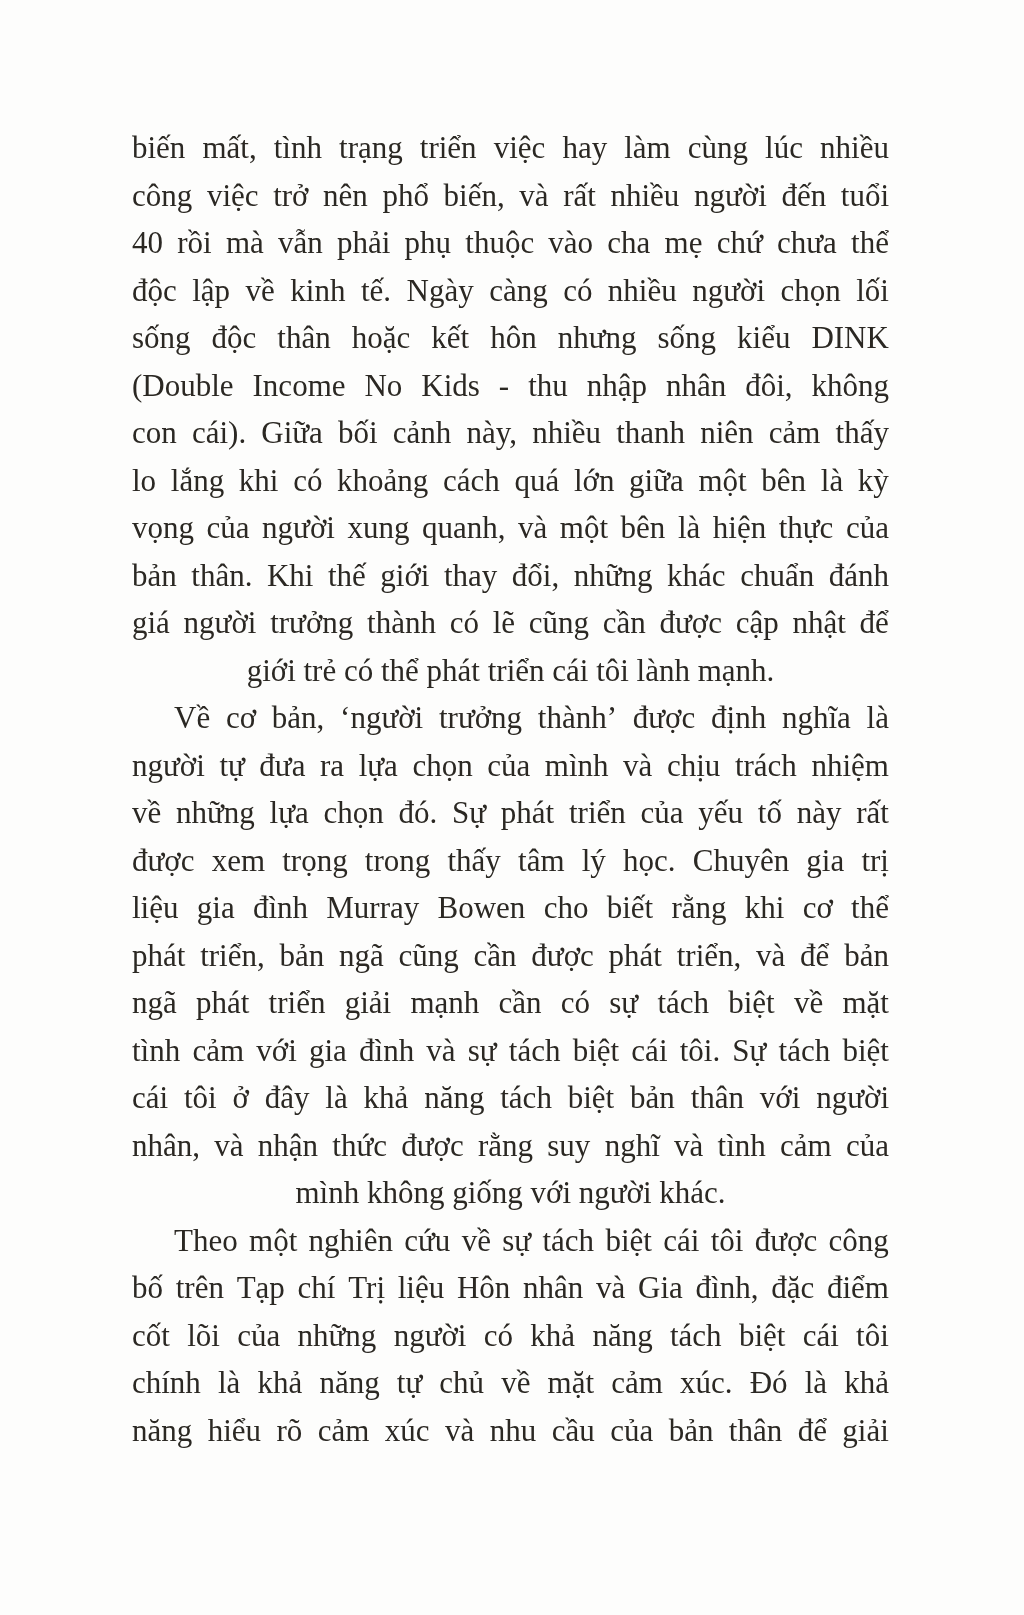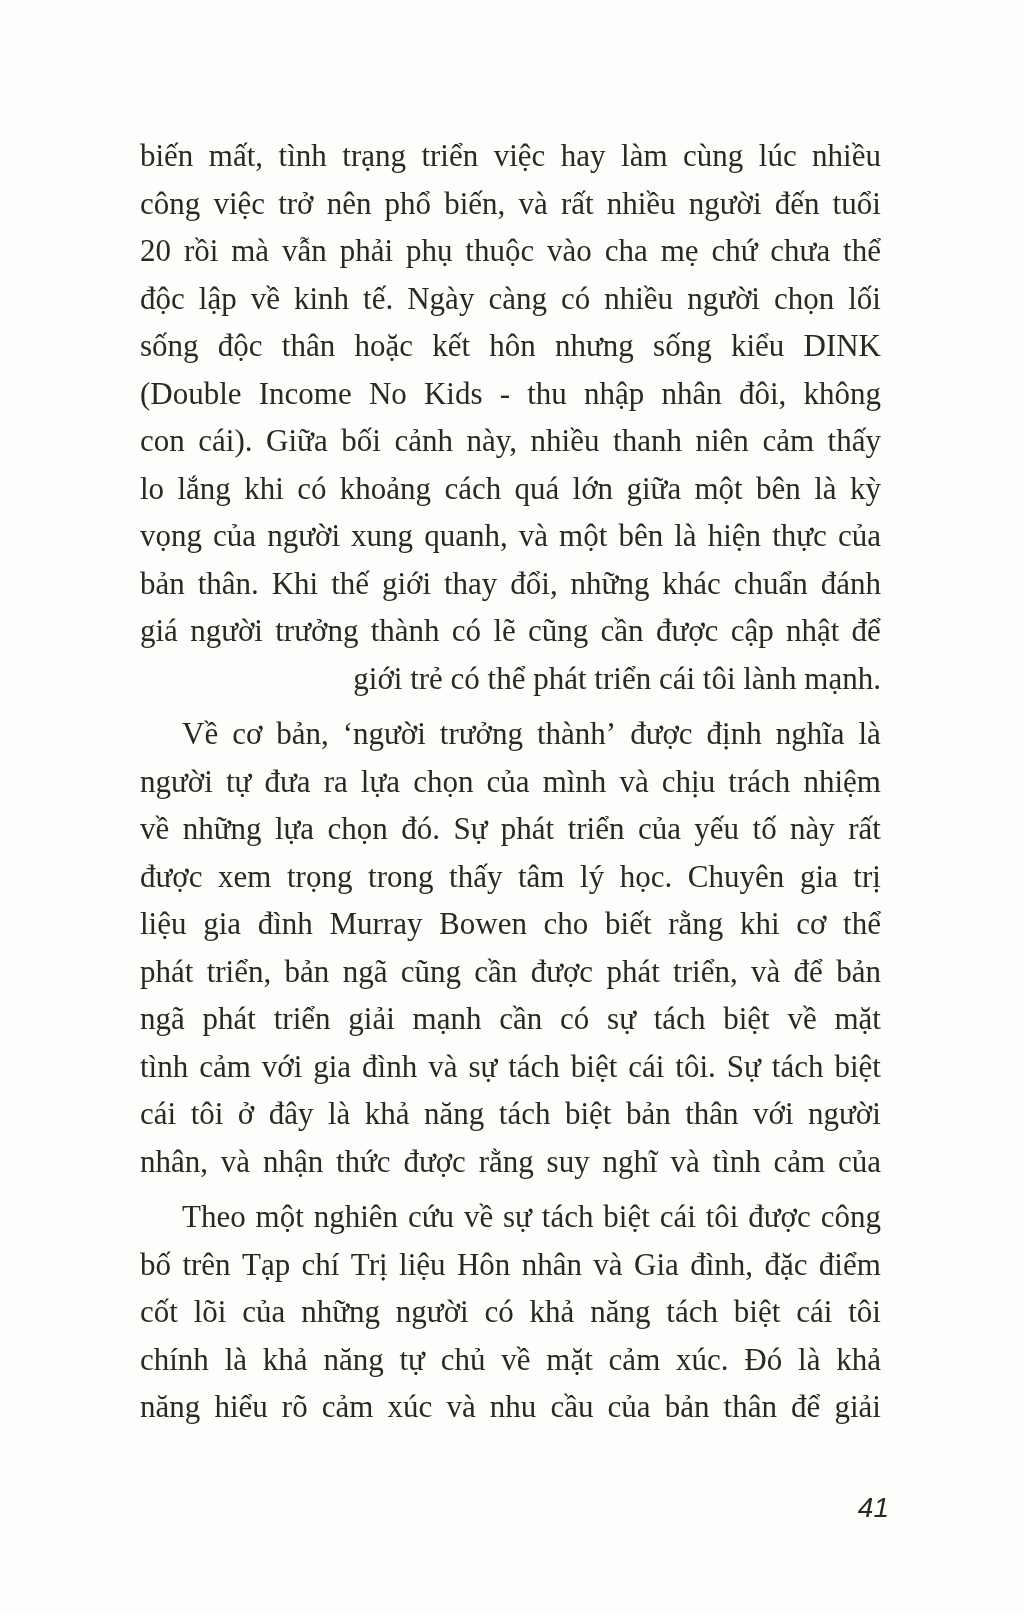--- a/index.html
+++ b/index.html
@@ -21,33 +21,33 @@
     width: 1024px;
     height: 1615px;
     background: var(--bg);
   }
   .text-block {
     position: absolute;
     left: 132px;
     top: 124px;
     width: 757px;
   }
-  .paragraph { margin: 8px; }
+  .paragraph { margin: 0; }
   .line {
     font-size: 31px;
     line-height: 47.5px;
     height: 47.5px;
     display: flex;
     justify-content: space-between;
     white-space: nowrap;
     overflow: visible;
   }
   .line.endline {
     display: block;
-    text-align: right;
+    text-align: center;
   }
   .line.indent { padding-left: 42px; }
   .page-number {
     position: absolute;
     top: 1490px;
     left: 132px;
     width: 757px;
     text-align: right;
     font-family: "Liberation Sans", sans-serif;
     font-style: italic;
@@ -83,21 +83,21 @@
           <span>phổ</span>
           <span>biến,</span>
           <span>và</span>
           <span>rất</span>
           <span>nhiều</span>
           <span>người</span>
           <span>đến</span>
           <span>tuổi</span>
         </div>
         <div class="line">
-          <span>20</span>
+          <span>40</span>
           <span>rồi</span>
           <span>mà</span>
           <span>vẫn</span>
           <span>phải</span>
           <span>phụ</span>
           <span>thuộc</span>
           <span>vào</span>
           <span>cha</span>
           <span>mẹ</span>
           <span>chứ</span>
@@ -347,20 +347,21 @@
           <span>thức</span>
           <span>được</span>
           <span>rằng</span>
           <span>suy</span>
           <span>nghĩ</span>
           <span>và</span>
           <span>tình</span>
           <span>cảm</span>
           <span>của</span>
         </div>
+        <div class="line endline">mình không giống với người khác.</div>
       </div>
       <div class="paragraph">
         <div class="line indent">
           <span>Theo</span>
           <span>một</span>
           <span>nghiên</span>
           <span>cứu</span>
           <span>về</span>
           <span>sự</span>
           <span>tách</span>
@@ -424,14 +425,13 @@
           <span>nhu</span>
           <span>cầu</span>
           <span>của</span>
           <span>bản</span>
           <span>thân</span>
           <span>để</span>
           <span>giải</span>
         </div>
       </div>
     </div>
-  <div class="page-number">41</div>
 </div>
 
 </body></html>

